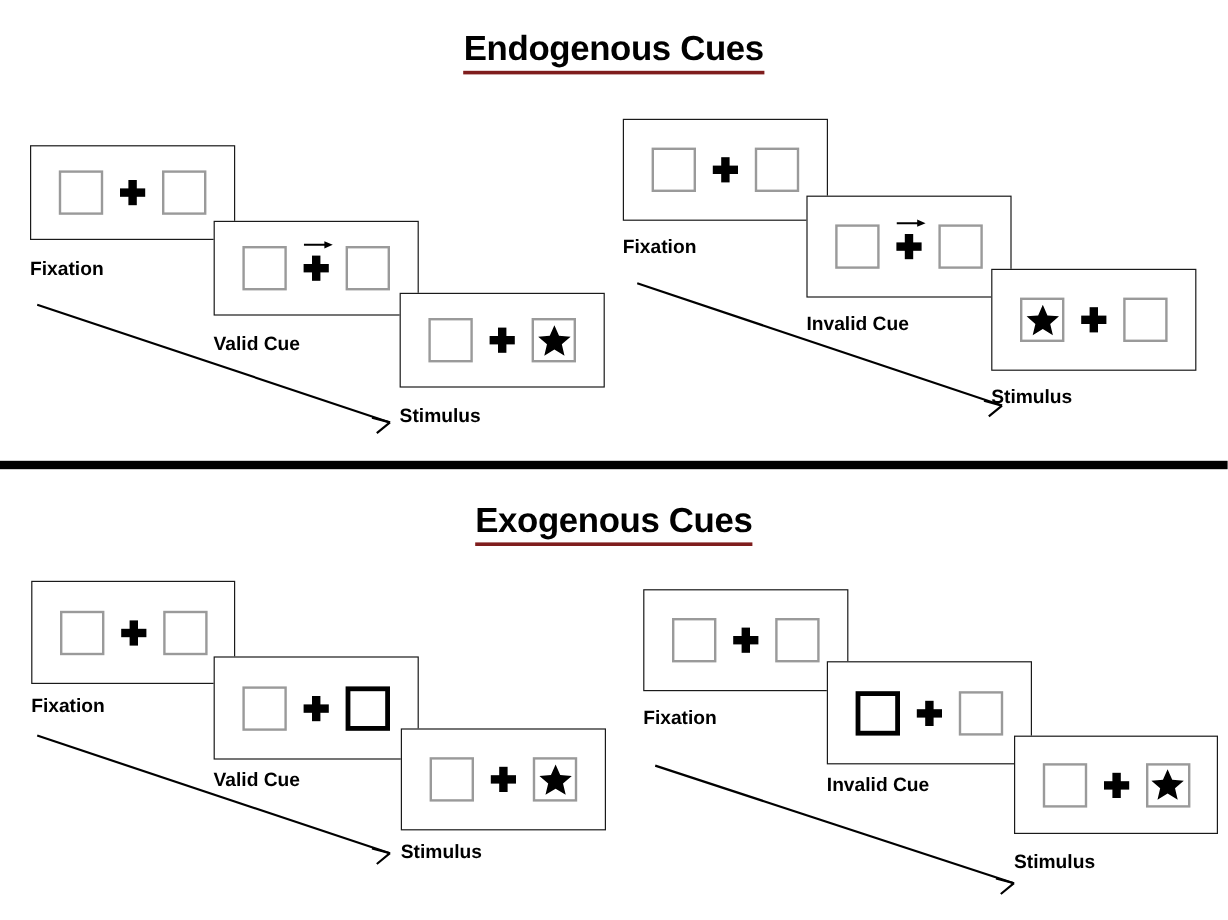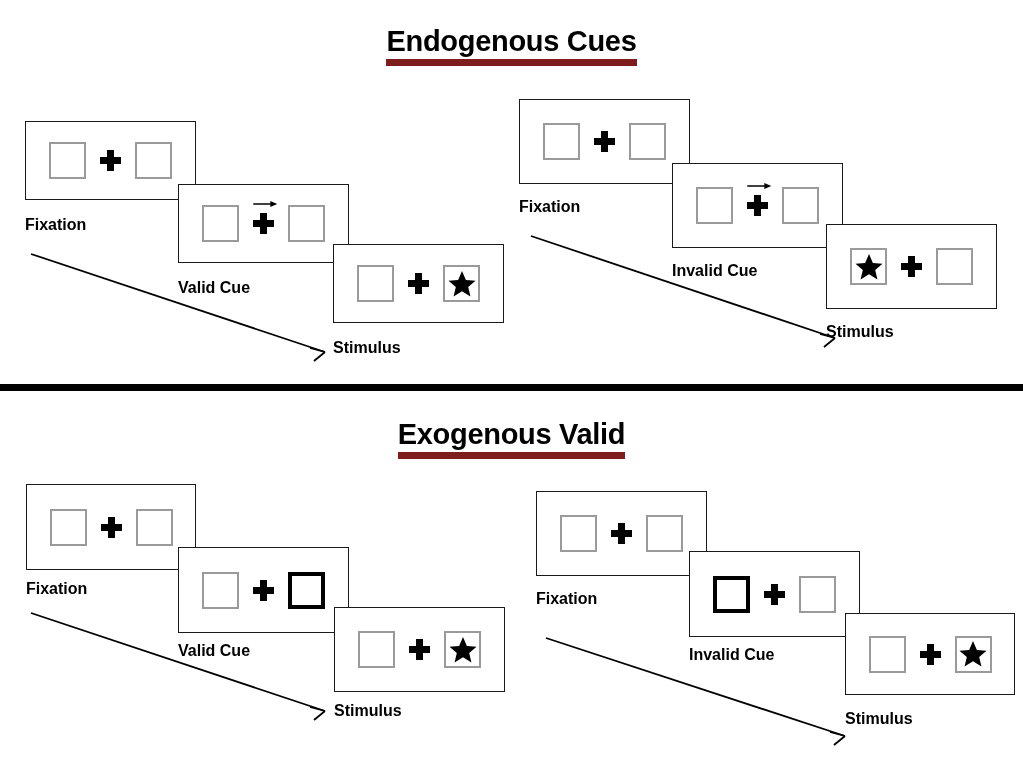--- a/index.html
+++ b/index.html
@@ -28,21 +28,21 @@
     position: absolute;
     width: 1023px;
     text-align: center;
     font-weight: bold;
     font-size: 29px;
     letter-spacing: -0.3px;
     font-family: "Liberation Sans", sans-serif;
     white-space: nowrap;
   }
   .section-title span.t {
-    border-bottom: 7px solid #7f1d1d;
+    border-bottom: 3px solid #7f1d1d;
     padding-bottom: 2px;
   }
   #title-endogenous { top: 25px; }
   #title-exogenous  { top: 22px; }
 
   .divider {
     position: absolute;
     left: 0;
     top: 384px;
     width: 1023px;
@@ -247,21 +247,21 @@
   </div>
   <div class="caption" style="left:826px; top:323px; width:171px;">Stimulus</div>
 
 </div>
 
 <div class="divider"></div>
 
 <div class="section" id="section-exogenous">
 
   <div class="section-title" id="title-exogenous">
-    <span class="t">Exogenous Valid</span>
+    <span class="t">Exogenous Cues</span>
   </div>
 
   <svg class="flow-arrow" style="left:25px; top:211px; width:320px; height:120px;" viewBox="0 0 320 120">
     <line x1="6" y1="6" x2="300" y2="104" stroke="#000" stroke-width="1.8"></line>
     <path d="M300 104 L285 100 M300 104 L289 113" stroke="#000" stroke-width="1.8" fill="none"></path>
   </svg>
 
   <div class="frame" style="left:26px; top:88px; width:170px; height:86px;">
     <div class="frame-inner">
       <div class="stim-row">

